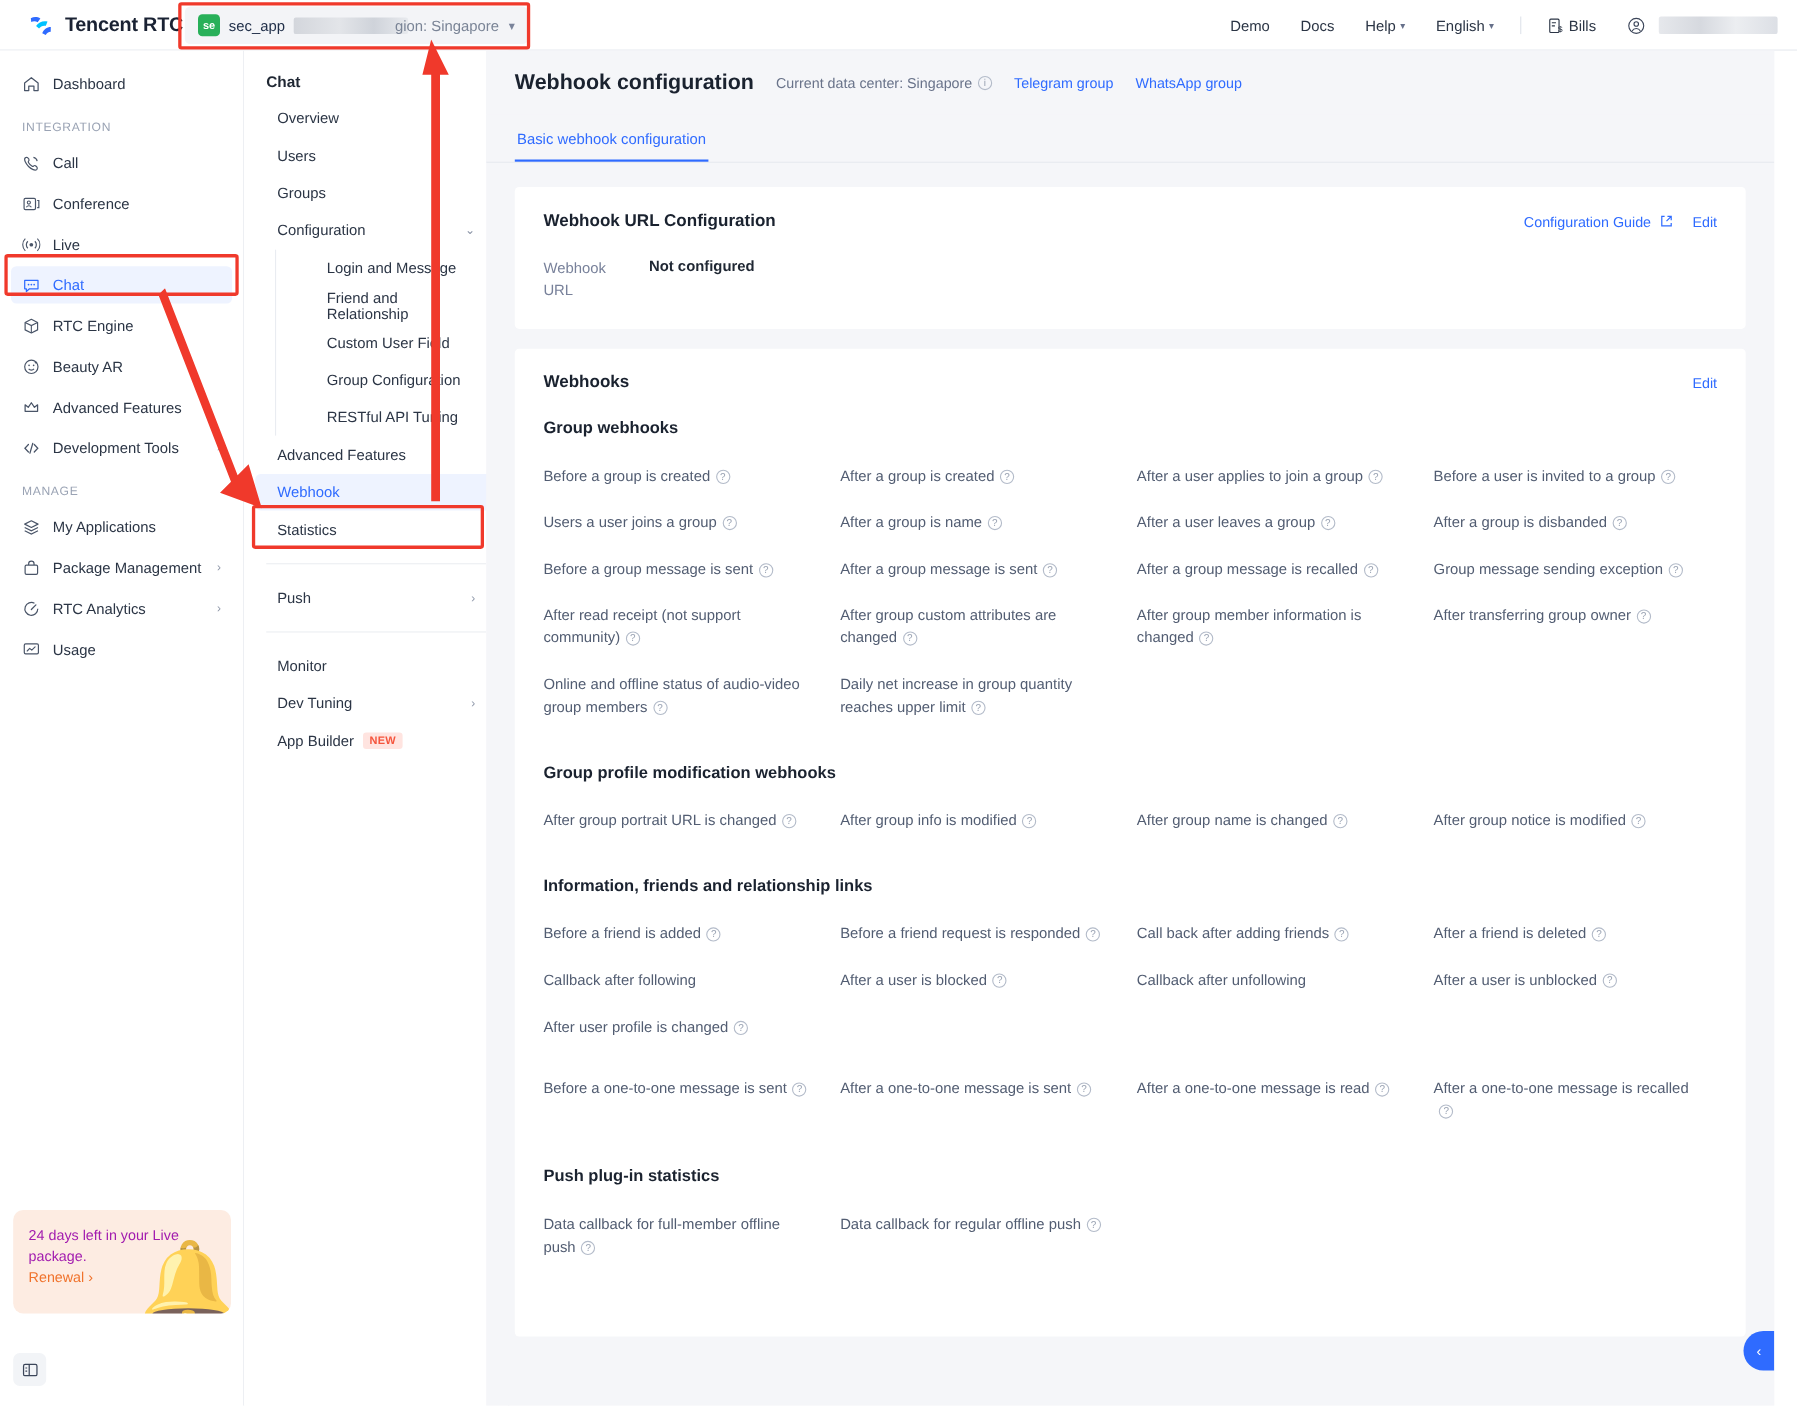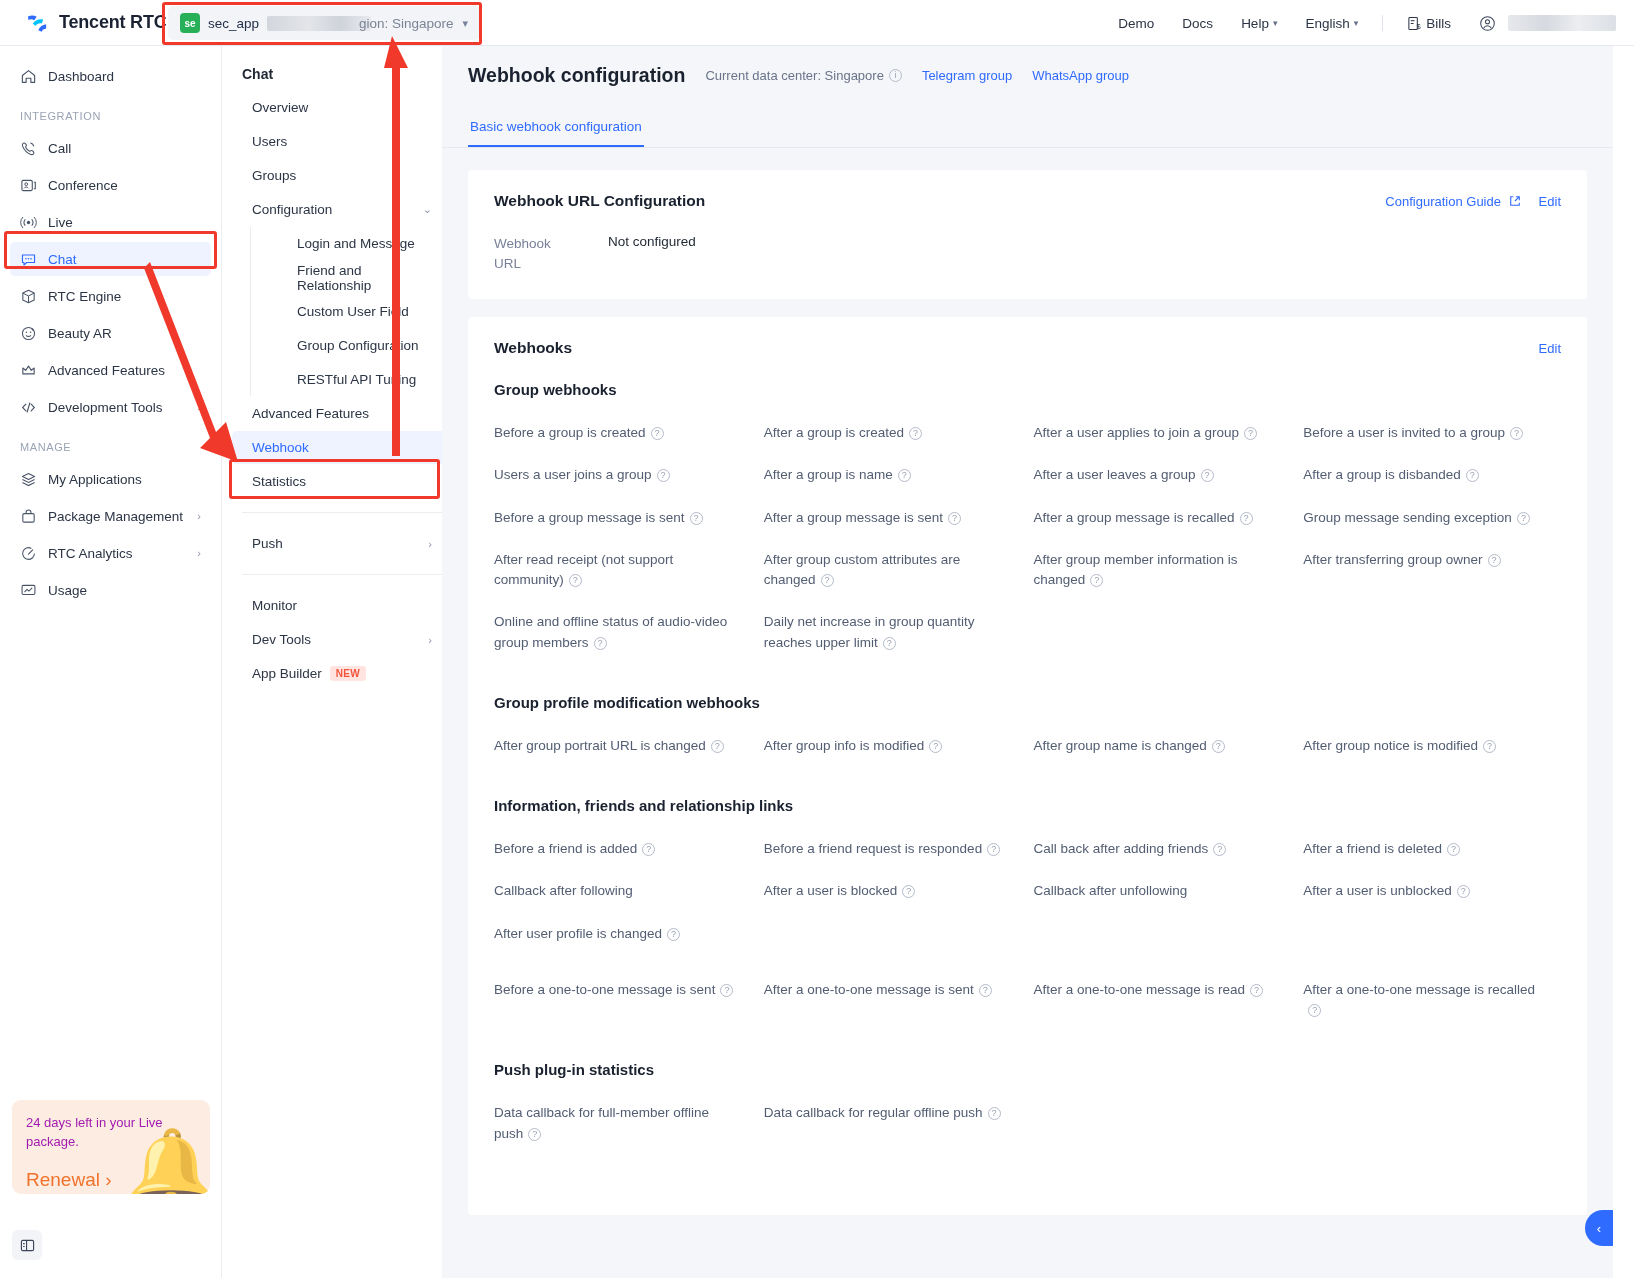--- a/index.html
+++ b/index.html
@@ -76,21 +76,21 @@
   .nav-section {
     font-size: 11px; color: #9aa3b4; letter-spacing: 0.6px;
     padding: 14px 20px 6px 20px; font-weight: normal;
   }
 
   .promo {
     position: absolute; left: 12px; bottom: 84px; width: 198px; height: 94px;
     background: #fdece2; border-radius: 9px; padding: 14px 14px 0 14px; overflow: hidden;
   }
   .promo-text { font-size: 13px; line-height: 1.45; color: #a21caf; position: relative; z-index: 2; }
-  .promo-link { font-size: 19px; color: #f0722b; margin-top: 17px; display: inline-block; position: relative; z-index: 2; cursor: pointer; }
+  .promo-link { font-size: 13px; color: #f0722b; margin-top: 0; display: inline-block; position: relative; z-index: 2; cursor: pointer; }
   .promo-bell {
     position: absolute; right: -6px; bottom: -8px; font-size: 72px; color: #fbd9c4;
     opacity: .75; line-height: 1; z-index: 1;
   }
   .collapse-btn {
     position: absolute; left: 12px; bottom: 18px; width: 30px; height: 30px;
     background: #f2f4f7; border-radius: 6px; display: flex; align-items: center;
     justify-content: center; cursor: pointer; color: #3b4559;
   }
 
@@ -138,21 +138,21 @@
     background: #ffffff; border-radius: 4px; margin: 22px 26px 0 26px;
     padding: 22px 26px 26px 26px; position: relative;
   }
   .card-head { display: flex; align-items: center; }
   .card-title { font-size: 15.5px; font-weight: bold; color: #1a222f; }
   .card-actions { margin-left: auto; display: flex; align-items: center; gap: 18px; }
   .ext-ic { display: inline-block; margin-left: 4px; vertical-align: -1px; }
 
   .url-row { display: flex; align-items: flex-start; margin-top: 24px; }
   .url-label { width: 62px; font-size: 13.5px; color: #78819a; line-height: 1.45; }
-  .url-value { font-size: 13.5px; color: #1f2733; margin-left: 52px; }
+  .url-value { font-size: 13.5px; color: #1f2733; margin-left: 34px; font-weight: bold; }
 
   .sec-title { font-size: 15px; font-weight: bold; color: #1a222f; margin: 30px 0 0 0; }
   .sec-title.first { margin-top: 24px; }
   .hook-grid {
     display: grid; grid-template-columns: repeat(4, 1fr); column-gap: 12px; row-gap: 0px;
     margin-top: 14px;
   }
   .hook {
     font-size: 13.5px; color: #525d72; line-height: 1.5;
     padding: 11px 0; padding-right: 14px; cursor: pointer;
@@ -424,21 +424,21 @@
         <div class="nav2-div"></div>
         <div class="sub-item">
           <span>Push</span>
           <span class="arw">›</span>
         </div>
         <div class="nav2-div"></div>
         <div class="sub-item">
           <span>Monitor</span>
         </div>
         <div class="sub-item">
-          <span>Dev Tools</span>
+          <span>Dev Tuning</span>
           <span class="arw">›</span>
         </div>
         <div class="sub-item">
           <span>App Builder</span>
           <span class="badge-new">NEW</span>
         </div>
       </div>
   </div>
 
   <div class="main">

